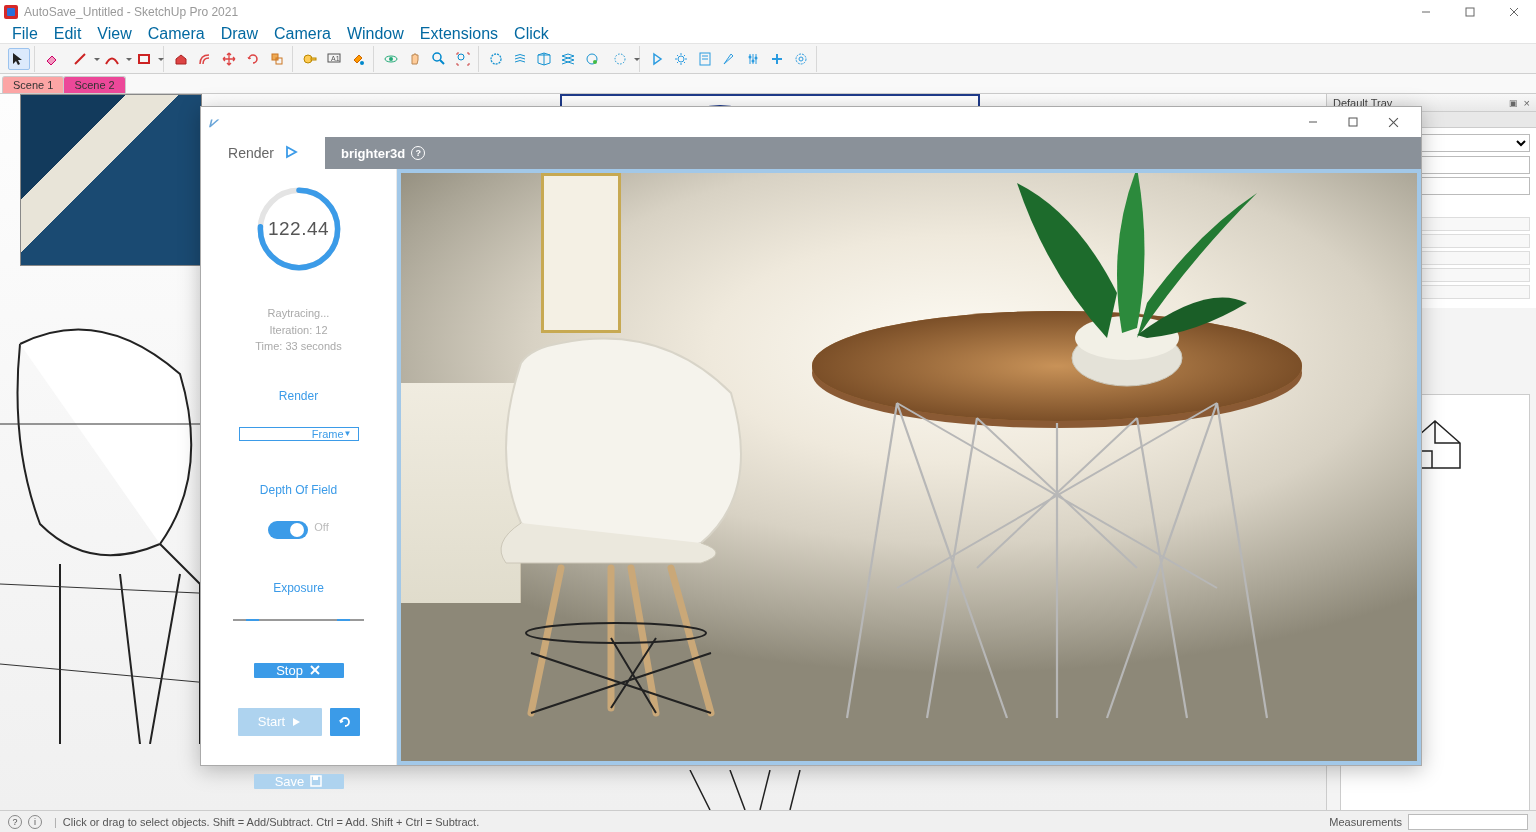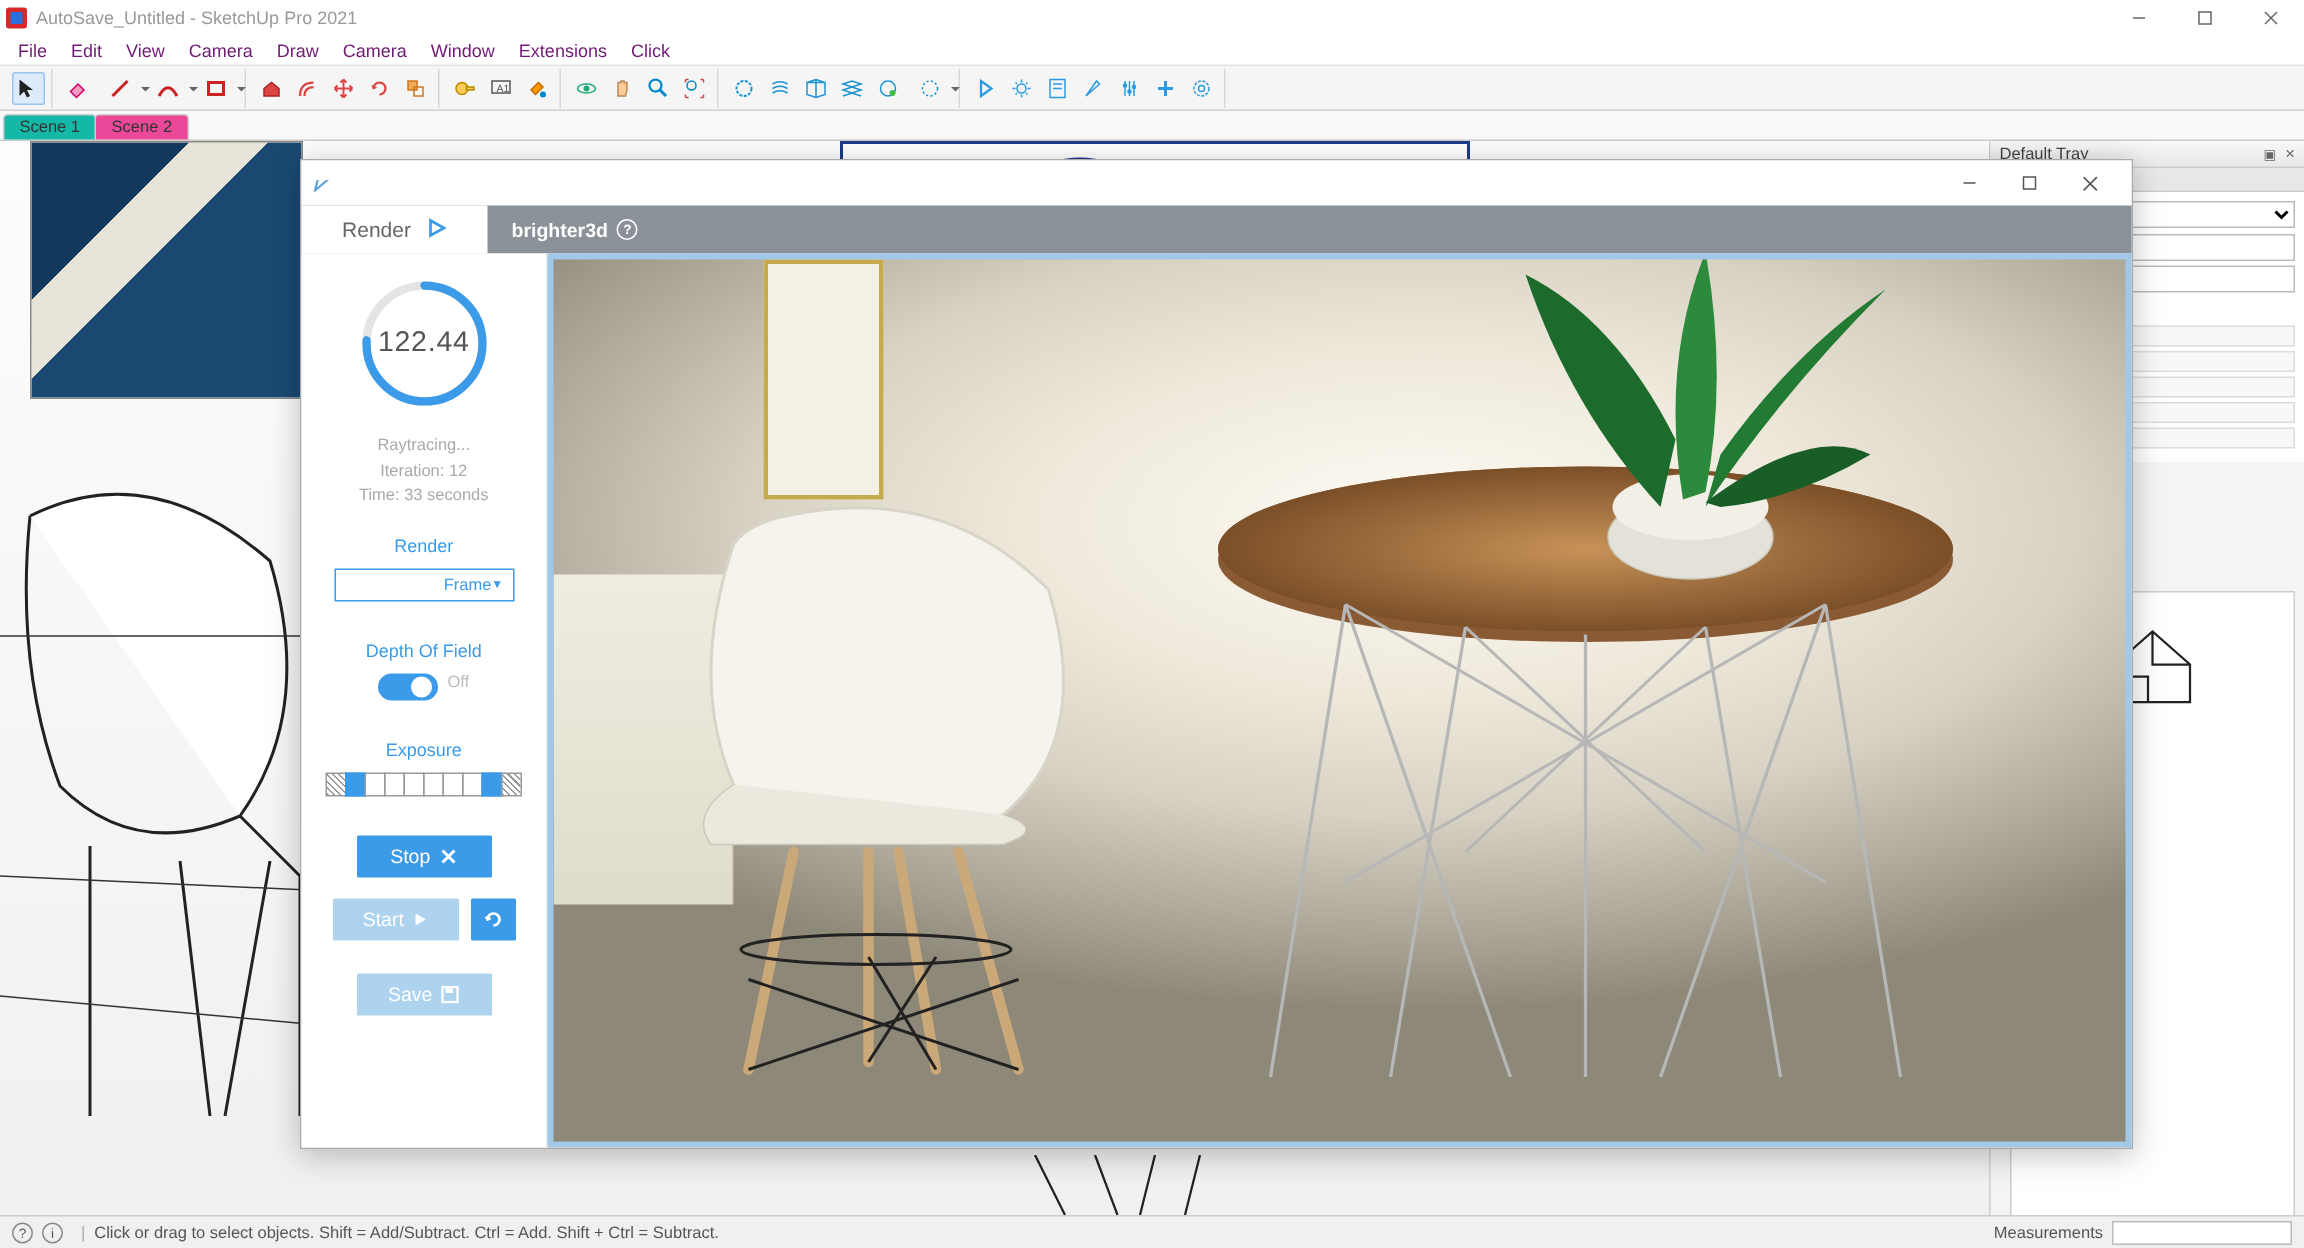--- a/index.html
+++ b/index.html
@@ -7,35 +7,35 @@
 
 
 .title-bar { height: 24px; background: #fff; display: flex; align-items: center; padding: 0 4px; color: #999; font-size: 12px; position: relative; }
 .title-bar .logo { width: 14px; height: 14px; background: #d62828; border-radius: 2px; margin-right: 6px; position: relative; }
 .title-bar .logo::after { content: ""; position: absolute; inset: 3px; background: #2a6fdb; border-radius: 1px; }
 .win-controls { position: absolute; right: 0; top: 0; display: flex; }
 .win-controls .wc { width: 44px; height: 24px; display: flex; align-items: center; justify-content: center; color: #666; font-size: 12px; }
 .win-controls .wc svg { width: 10px; height: 10px; }
 
 
-.menu-bar { height: 20px; background: #fff; display: flex; align-items: center; padding-left: 4px; font-size: 12px; color: #701a75; border-bottom: 1px solid #e4e4e4; }
+.menu-bar { height: 20px; background: #fff; display: flex; align-items: center; padding-left: 4px; font-size: 16px; color: #0369a1; border-bottom: 1px solid #e4e4e4; }
 .menu-bar .mi { padding: 2px 8px; cursor: default; }
 
 
 .toolbar-row { height: 30px; background: #f5f5f5; display: flex; align-items: center; padding: 0 4px; gap: 2px; border-bottom: 1px solid #d0d0d0; }
 .toolbar-group { display: flex; align-items: center; gap: 2px; padding: 0 4px; border-right: 1px solid #d8d8d8; height: 26px; }
 .tb { width: 22px; height: 22px; display: flex; align-items: center; justify-content: center; color: #555; border: 1px solid transparent; border-radius: 2px; position: relative; }
 .tb svg { width: 16px; height: 16px; }
 .tb.sel { background: #dceafc; border-color: #9cc3ee; }
 .dd-caret::after { content: ""; position: absolute; right: -6px; top: 9px; border: 3px solid transparent; border-top-color: #666; }
 .tb.wide { width: 30px; }
 
 
 .scene-tabs { height: 20px; background: #f9f9f9; display: flex; align-items: flex-end; padding-left: 2px; font-size: 11px; color: #333; border-bottom: 1px solid #ccc; }
-.scene-tab { padding: 2px 10px; border: 1px solid #ccc; border-bottom: none; background: #14b8a6; margin-right: -1px; border-radius: 3px 3px 0 0; }
+.scene-tab { padding: 2px 10px; border: 1px solid #ccc; border-bottom: none; background: #fca5a5; margin-right: -1px; border-radius: 3px 3px 0 0; }
 .scene-tab.active { background: #ec4899; }
 
 
 .workspace { position: absolute; top: 94px; left: 0; right: 0; bottom: 22px; background: #f8f8f8; }
 .viewport-bg { position: absolute; inset: 0; background: linear-gradient(#fdfdfd, #f0f0f0); }
 .viewport-bg::before { content: ""; position: absolute; left: 20px; top: 0; width: 180px; height: 170px; background: linear-gradient(135deg, #123a5c 30%, #e8e4d8 30%, #e8e4d8 45%, #1a4a72 45%); border: 1px solid #888; }
 .chair-outline { position: absolute; left: 0; top: 150px; width: 220px; height: 500px; }
 .chair-outline svg { width: 100%; height: 100%; }
 .top-band { position: absolute; top: 0; left: 560px; width: 420px; height: 24px; border: 2px solid #1e3a8a; background: #fff; }
 .top-leaves { position: absolute; top: 0; left: 620px; width: 280px; height: 24px; }
@@ -66,21 +66,21 @@
 .render-title { height: 30px; display: flex; align-items: center; padding: 0 8px; color: #6aa5d8; font-size: 14px; background: #fff; }
 .render-title .rlogo { width: 16px; height: 16px; margin-right: 8px; color: #6aa5d8; font-style: italic; font-weight: bold; }
 .render-title .rwc { margin-left: auto; display: flex; gap: 0; }
 .render-title .rwc div { width: 40px; height: 28px; display: flex; align-items: center; justify-content: center; color: #555; }
 .render-tabs { height: 32px; background: #8a9199; display: flex; align-items: stretch; }
 .render-tab-pri { width: 124px; background: #fff; display: flex; align-items: center; justify-content: center; gap: 10px; color: #666; font-size: 14px; }
 .render-tab-pri .play { color: #3b9be8; }
 .render-tab-sec { padding: 0 16px; display: flex; align-items: center; color: #fff; font-size: 13px; gap: 6px; font-weight: bold; }
 .render-tab-sec .q { width: 14px; height: 14px; border: 1px solid #fff; border-radius: 50%; display: flex; align-items: center; justify-content: center; font-size: 9px; }
 .render-body { flex: 1; display: flex; min-height: 0; }
-.render-side { width: 164px; background: #fff; border-right: 1px solid #e8e8e8; display: flex; flex-direction: column; align-items: center; padding: 14px 10px; gap: 8px; font-size: 12px; color: #888; }
+.render-side { width: 196px; background: #fff; border-right: 1px solid #e8e8e8; display: flex; flex-direction: column; align-items: center; padding: 14px 10px; gap: 24px; font-size: 12px; color: #888; }
 .gauge { width: 92px; height: 92px; position: relative; margin-bottom: 6px; }
 .gauge svg { width: 100%; height: 100%; transform: rotate(-90deg); }
 .gauge .val { position: absolute; inset: 0; display: flex; align-items: center; justify-content: center; font-size: 19px; color: #555; letter-spacing: 0.5px; }
 .rstat { font-size: 11px; color: #aaa; line-height: 1.5; text-align: center; }
 .rlabel { color: #3b9be8; font-size: 12px; margin-top: 10px; }
 .rselect { width: 120px; height: 22px; border: 1px solid #3b9be8; color: #3b9be8; background: #fff; font-size: 11px; padding: 0 6px; display: flex; align-items: center; justify-content: flex-end; }
 .rselect .car { font-size: 8px; }
 .rtoggle { width: 40px; height: 18px; background: #3b9be8; border-radius: 9px; position: relative; }
 .rtoggle::after { content: ""; position: absolute; width: 14px; height: 14px; background: #fff; border-radius: 50%; top: 2px; left: 22px; }
 .dof-row { display: flex; gap: 6px; font-size: 11px; color: #bbb; }

